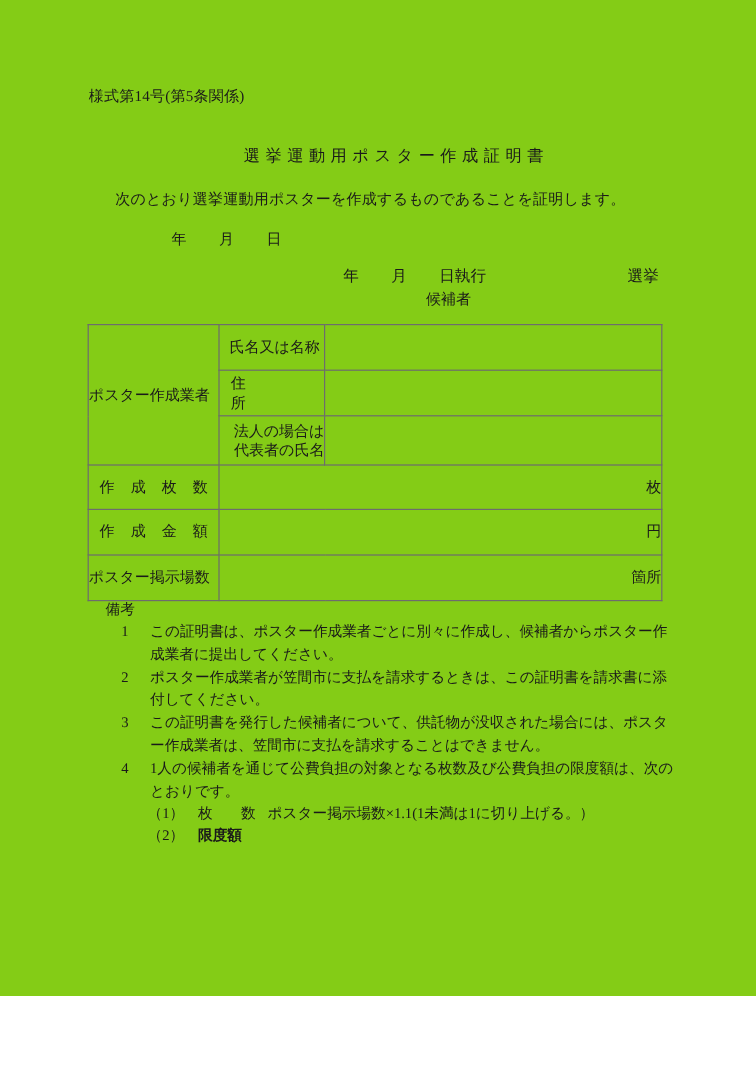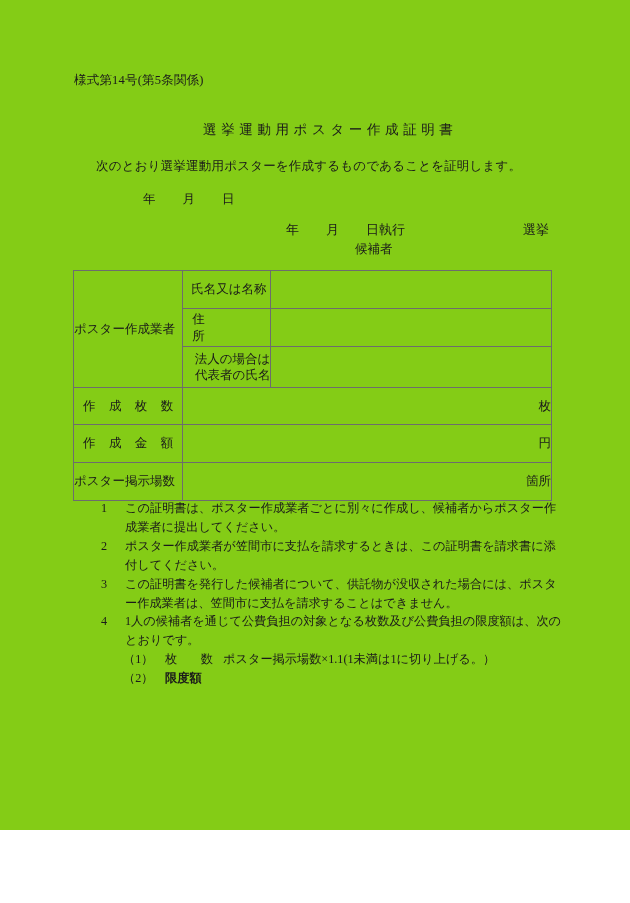--- a/index.html
+++ b/index.html
@@ -260,20 +260,21 @@
           <span class="label-center">ポスター掲示場数</span>
         </td>
         <td class="r-places unit-cell" colspan="2">
           <span>箇所</span>
         </td>
       </tr>
     </tbody>
   </table>
 
   <div class="remarks">
+    <div class="remarks-title">備考</div>
 
     <div class="note">
       <span class="note-num">1</span>
       <span class="note-body">この証明書は、ポスター作成業者ごとに別々に作成し、候補者からポスター作成業者に提出してください。</span>
     </div>
     <div class="note">
       <span class="note-num">2</span>
       <span class="note-body">ポスター作成業者が笠間市に支払を請求するときは、この証明書を請求書に添付してください。</span>
     </div>
     <div class="note">

